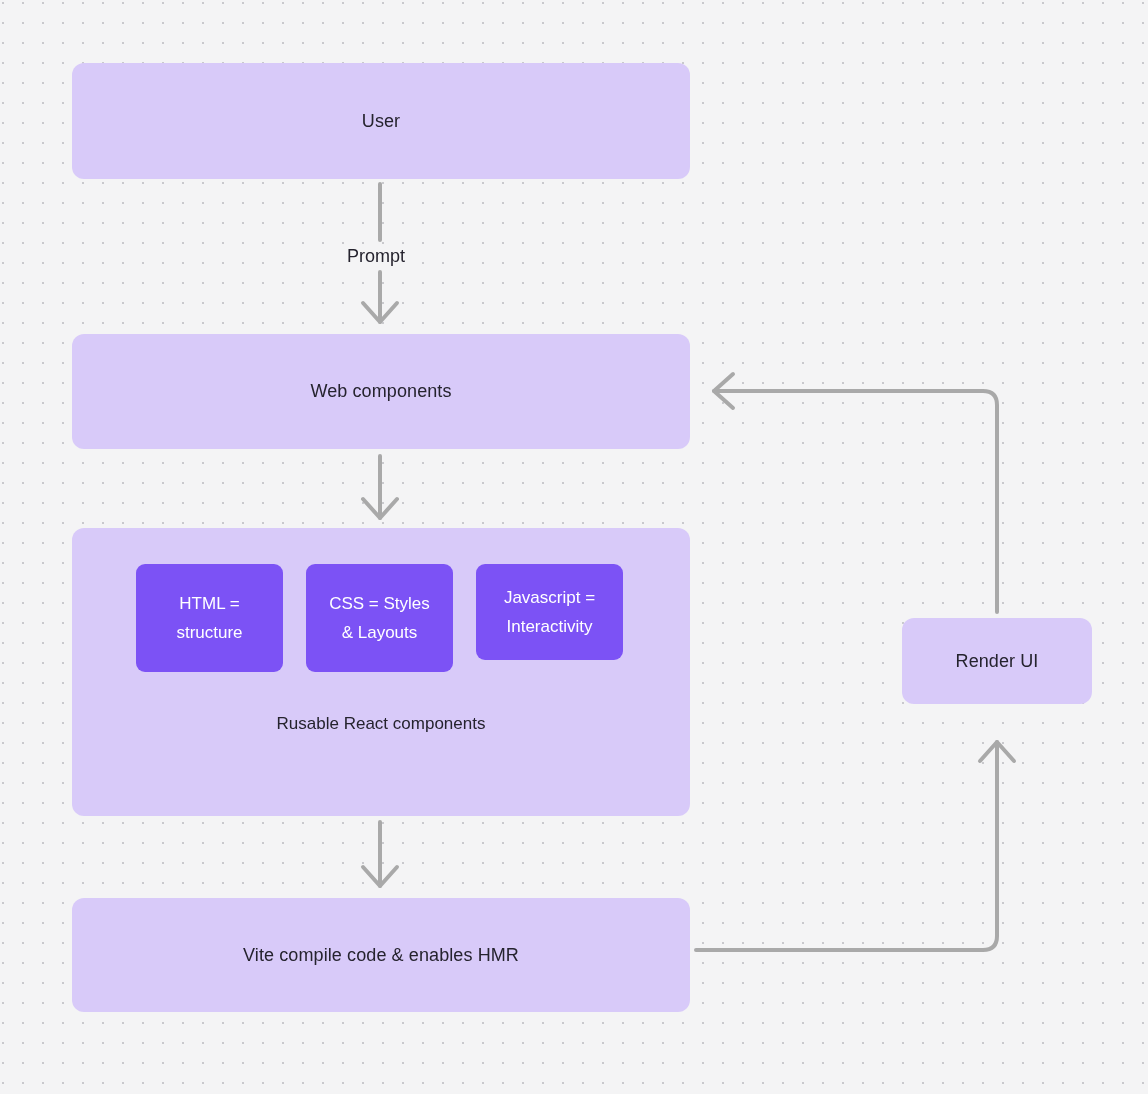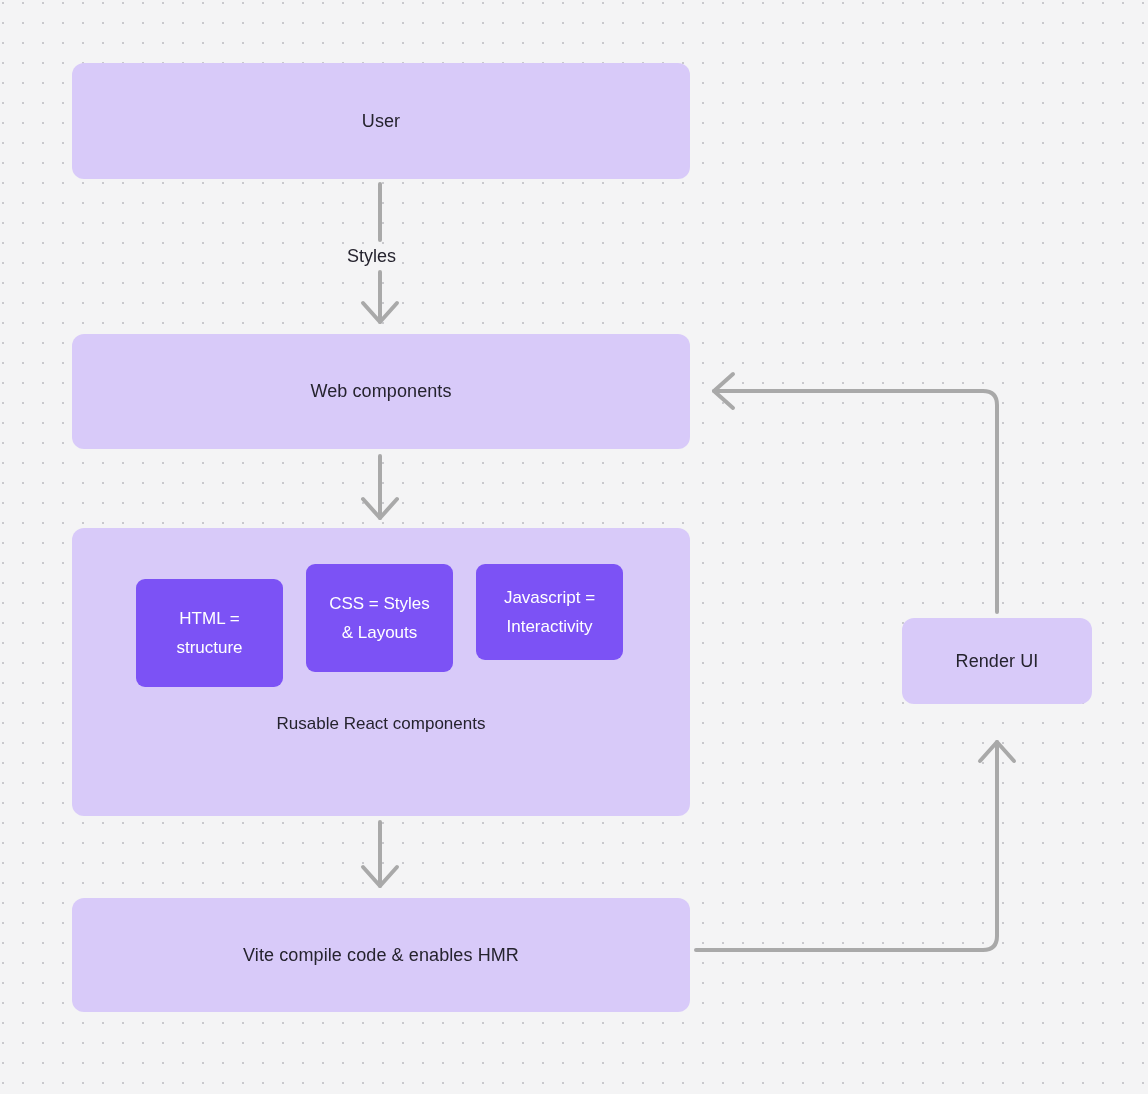--- a/index.html
+++ b/index.html
@@ -52,21 +52,21 @@
     letter-spacing: 0.1px;
     white-space: pre-line;
   }
   
   #node-user        { left: 72px;  top: 63px;  width: 618px; height: 116px; }
   #node-webapp      { left: 72px;  top: 334px; width: 618px; height: 115px; }
   #node-components  { left: 72px;  top: 528px; width: 618px; height: 288px; }
   #node-vite        { left: 72px;  top: 898px; width: 618px; height: 114px; }
   #node-render      { left: 902px; top: 618px; width: 190px; height: 86px; }
 
-  #node-html        { left: 136px; top: 579px; width: 147px; height: 108px; }
+  #node-html        { left: 136px; top: 564px; width: 147px; height: 108px; }
   #node-css         { left: 306px; top: 564px; width: 147px; height: 108px; }
   #node-js          { left: 476px; top: 564px; width: 147px; height: 96px; }
 
   .inner-label {
     font-size: 17px;
     line-height: 29px;
     white-space: pre-line;
   }
   #components-caption {
     position: absolute;
@@ -152,15 +152,15 @@
   <div id="components-caption">Rusable React components</div>
 
   <div id="node-vite" class="node node-light">
     <span class="node-label">Vite compile code &amp; enables HMR</span>
   </div>
 
   <div id="node-render" class="node node-light">
     <span class="node-label">Render UI</span>
   </div>
 
-  <div id="label-prompt" class="edge-label">Styles</div>
+  <div id="label-prompt" class="edge-label">Prompt</div>
 
 </div>
 
 </body></html>

